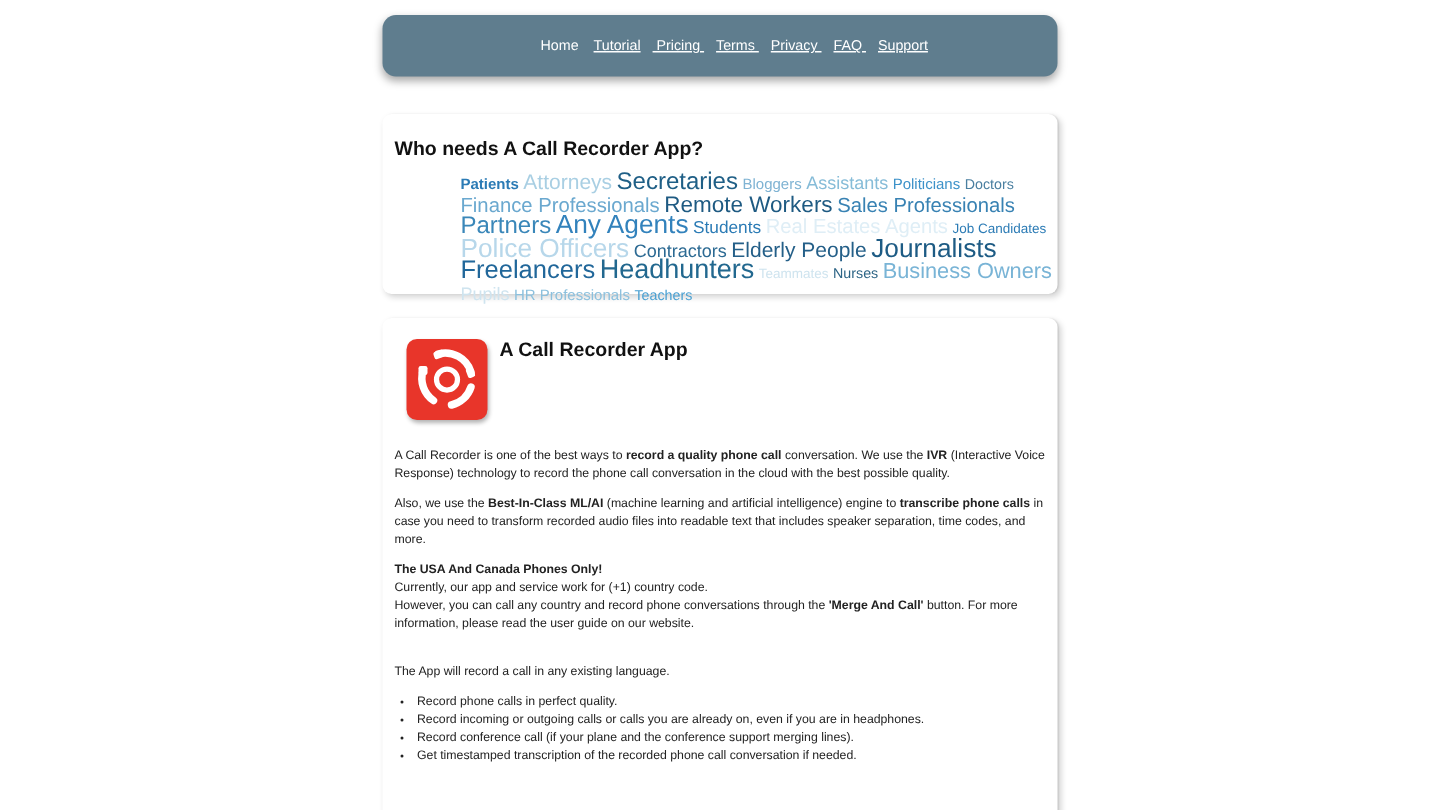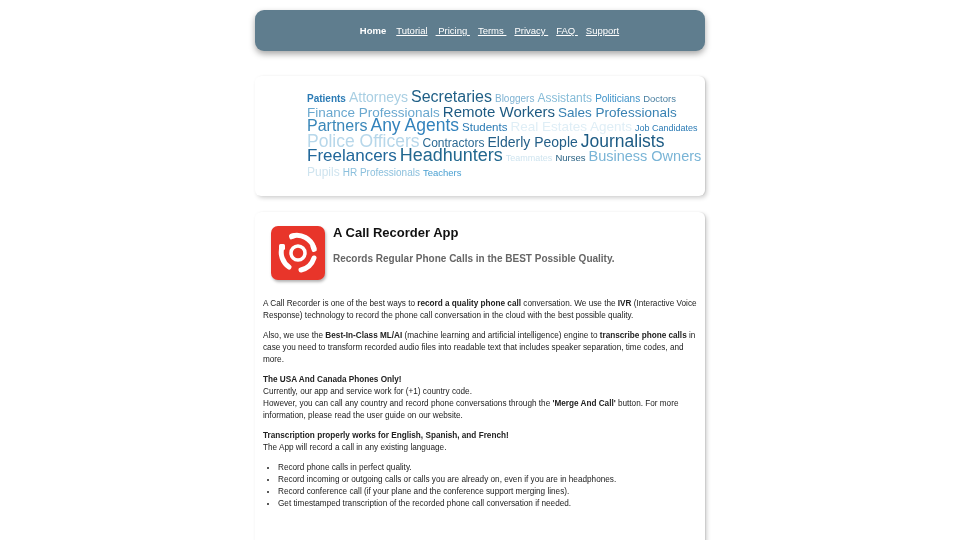--- a/index.html
+++ b/index.html
@@ -7,21 +7,21 @@
     body { font-family: "Liberation Sans", sans-serif; color: #222; position: relative; }
 
     .navbar {
       position: absolute; left: 255px; top: 10px; width: 450px; height: 41px;
       background: #5f7d8e; border-radius: 9px;
       box-shadow: 0 3px 6px rgba(0,0,0,0.35);
       display: flex; align-items: center; justify-content: center;
       font-size: 9.5px;
     }
     .navbar a { color: #ffffff; text-decoration: underline; margin: 0 4px; white-space: pre; }
-    .navbar a.active { font-weight: bold; text-decoration: none; margin-right: 6px; padding-left: 19px; }
+    .navbar a.active { font-weight: normal; text-decoration: none; margin-right: 6px; padding-left: 19px; }
 
     .card {
       position: absolute; left: 255px; width: 450px; background: #fff;
       border-radius: 6px;
       box-shadow: 2px 2px 4px rgba(0,0,0,0.18), 1px 0 1px rgba(0,0,0,0.08);
     }
     .card.who { top: 76px; height: 120px; padding: 15px 8px 0 8px; }
     .who h2 { font-size: 13px; font-weight: bold; color: #111; margin-bottom: 9px; }
     .cloud { line-height: 12.5px; width: 430px; margin-left: 44px; }
     .cloud span { white-space: nowrap; margin-right: 3px; display: inline-block; }
@@ -46,56 +46,56 @@
   <a class="active">Home</a>
   <a>Tutorial</a>
   <a> Pricing </a>
   <a>Terms </a>
   <a>Privacy </a>
   <a>FAQ </a>
   <a>Support</a>
 </nav>
 
 <section class="card who">
+  <h2>Who needs A Call Recorder App?</h2>
   <div class="cloud" id="word-cloud"><span style="font-size: 10px; color: rgb(43, 123, 181); font-weight: bold;">Patients</span><span style="font-size: 14px; color: rgb(169, 207, 227); font-weight: normal;">Attorneys</span><span style="font-size: 16px; color: rgb(31, 95, 134); font-weight: normal;">Secretaries</span><span style="font-size: 10px; color: rgb(127, 179, 211); font-weight: normal;">Bloggers</span><span style="font-size: 12px; color: rgb(134, 188, 216); font-weight: normal;">Assistants</span><span style="font-size: 10px; color: rgb(61, 146, 201); font-weight: normal;">Politicians</span><span style="font-size: 9.5px; color: rgb(74, 127, 160); font-weight: normal;">Doctors</span><span style="font-size: 13.5px; color: rgb(106, 168, 207); font-weight: normal;">Finance Professionals</span><span style="font-size: 15px; color: rgb(30, 90, 130); font-weight: normal;">Remote Workers</span><span style="font-size: 13.5px; color: rgb(56, 130, 179); font-weight: normal;">Sales Professionals</span><span style="font-size: 16px; color: rgb(58, 135, 185); font-weight: normal;">Partners</span><span style="font-size: 17.5px; color: rgb(50, 130, 188); font-weight: normal;">Any Agents</span><span style="font-size: 11.5px; color: rgb(43, 123, 181); font-weight: normal;">Students</span><span style="font-size: 13.5px; color: rgb(223, 238, 246); font-weight: normal;">Real Estates Agents</span><span style="font-size: 9px; color: rgb(43, 123, 181); font-weight: normal;">Job Candidates</span><span style="font-size: 17.5px; color: rgb(183, 215, 234); font-weight: normal;">Police Officers</span><span style="font-size: 12px; color: rgb(44, 106, 147); font-weight: normal;">Contractors</span><span style="font-size: 14px; color: rgb(36, 95, 136); font-weight: normal;">Elderly People</span><span style="font-size: 17.5px; color: rgb(29, 91, 132); font-weight: normal;">Journalists</span><span style="font-size: 17px; color: rgb(33, 103, 154); font-weight: normal;">Freelancers</span><span style="font-size: 18px; color: rgb(34, 104, 143); font-weight: normal;">Headhunters</span><span style="font-size: 9px; color: rgb(207, 228, 239); font-weight: normal;">Teammates</span><span style="font-size: 9.5px; color: rgb(44, 100, 133); font-weight: normal;">Nurses</span><span style="font-size: 14.5px; color: rgb(121, 180, 214); font-weight: normal;">Business Owners</span><span style="font-size: 12px; color: rgb(207, 228, 239); font-weight: normal;">Pupils</span><span style="font-size: 10px; color: rgb(140, 192, 221); font-weight: normal;">HR Professionals</span><span style="font-size: 9.5px; color: rgb(74, 160, 210); font-weight: normal;">Teachers</span></div>
 </section>
 
 <section class="card app">
   <div class="app-header">
     <div class="app-icon">
       <svg width="44" height="44" viewBox="0 0 44 44">
         <circle cx="22" cy="22" r="7" fill="none" stroke="#fff" stroke-width="3.5"></circle>
         <path d="M16 5 A18 18 0 0 1 38 17" fill="none" stroke="#fff" stroke-width="5" stroke-linecap="round"></path>
         <path d="M38 27 A18 18 0 0 1 25 39" fill="none" stroke="#fff" stroke-width="5" stroke-linecap="round"></path>
         <path d="M6 16 A18 18 0 0 0 13 36" fill="none" stroke="#fff" stroke-width="5" stroke-linecap="round"></path>
         <rect x="13" y="3" width="7" height="5" rx="1.5" fill="#fff" transform="rotate(-20 16 5)"></rect>
         <rect x="35" y="14" width="5" height="7" rx="1.5" fill="#fff" transform="rotate(-20 37 17)"></rect>
         <rect x="3" y="13" width="6" height="6" rx="1.5" fill="#fff"></rect>
       </svg>
     </div>
     <div>
       <div class="app-title">A Call Recorder App</div>
-      <div class="app-sub">Records Regular Phone Calls in the BEST Possible Quality.</div>
     </div>
   </div>
 
   <div class="app-body">
     <p>
       <span>A Call Recorder is one of the best ways to </span><b>record a quality phone call</b><span> conversation. We use the </span><b>IVR</b><span> (Interactive Voice Response) technology to record the phone call conversation in the cloud with the best possible quality.</span>
     </p>
     <p>
       <span>Also, we use the </span><b>Best-In-Class ML/AI</b><span> (machine learning and artificial intelligence) engine to </span><b>transcribe phone calls</b><span> in case you need to transform recorded audio files into readable text that includes speaker separation, time codes, and more.</span>
     </p>
     <p>
       <b>The USA And Canada Phones Only!</b><br>
       <span>Currently, our app and service work for (+1) country code.</span><br>
       <span>However, you can call any country and record phone conversations through the </span><b>'Merge And Call'</b><span> button. For more information, please read the user guide on our website.</span>
     </p>
     <p>
-      <b>Transcription properly works for English, Spanish, and French!</b><br>
+      <br>
       <span>The App will record a call in any existing language.</span><br>
     </p>
     <ul>
       <li>Record phone calls in perfect quality.</li>
       <li>Record incoming or outgoing calls or calls you are already on, even if you are in headphones.</li>
       <li>Record conference call (if your plane and the conference support merging lines).</li>
       <li>Get timestamped transcription of the recorded phone call conversation if needed.</li>
 
     </ul>
   </div>

